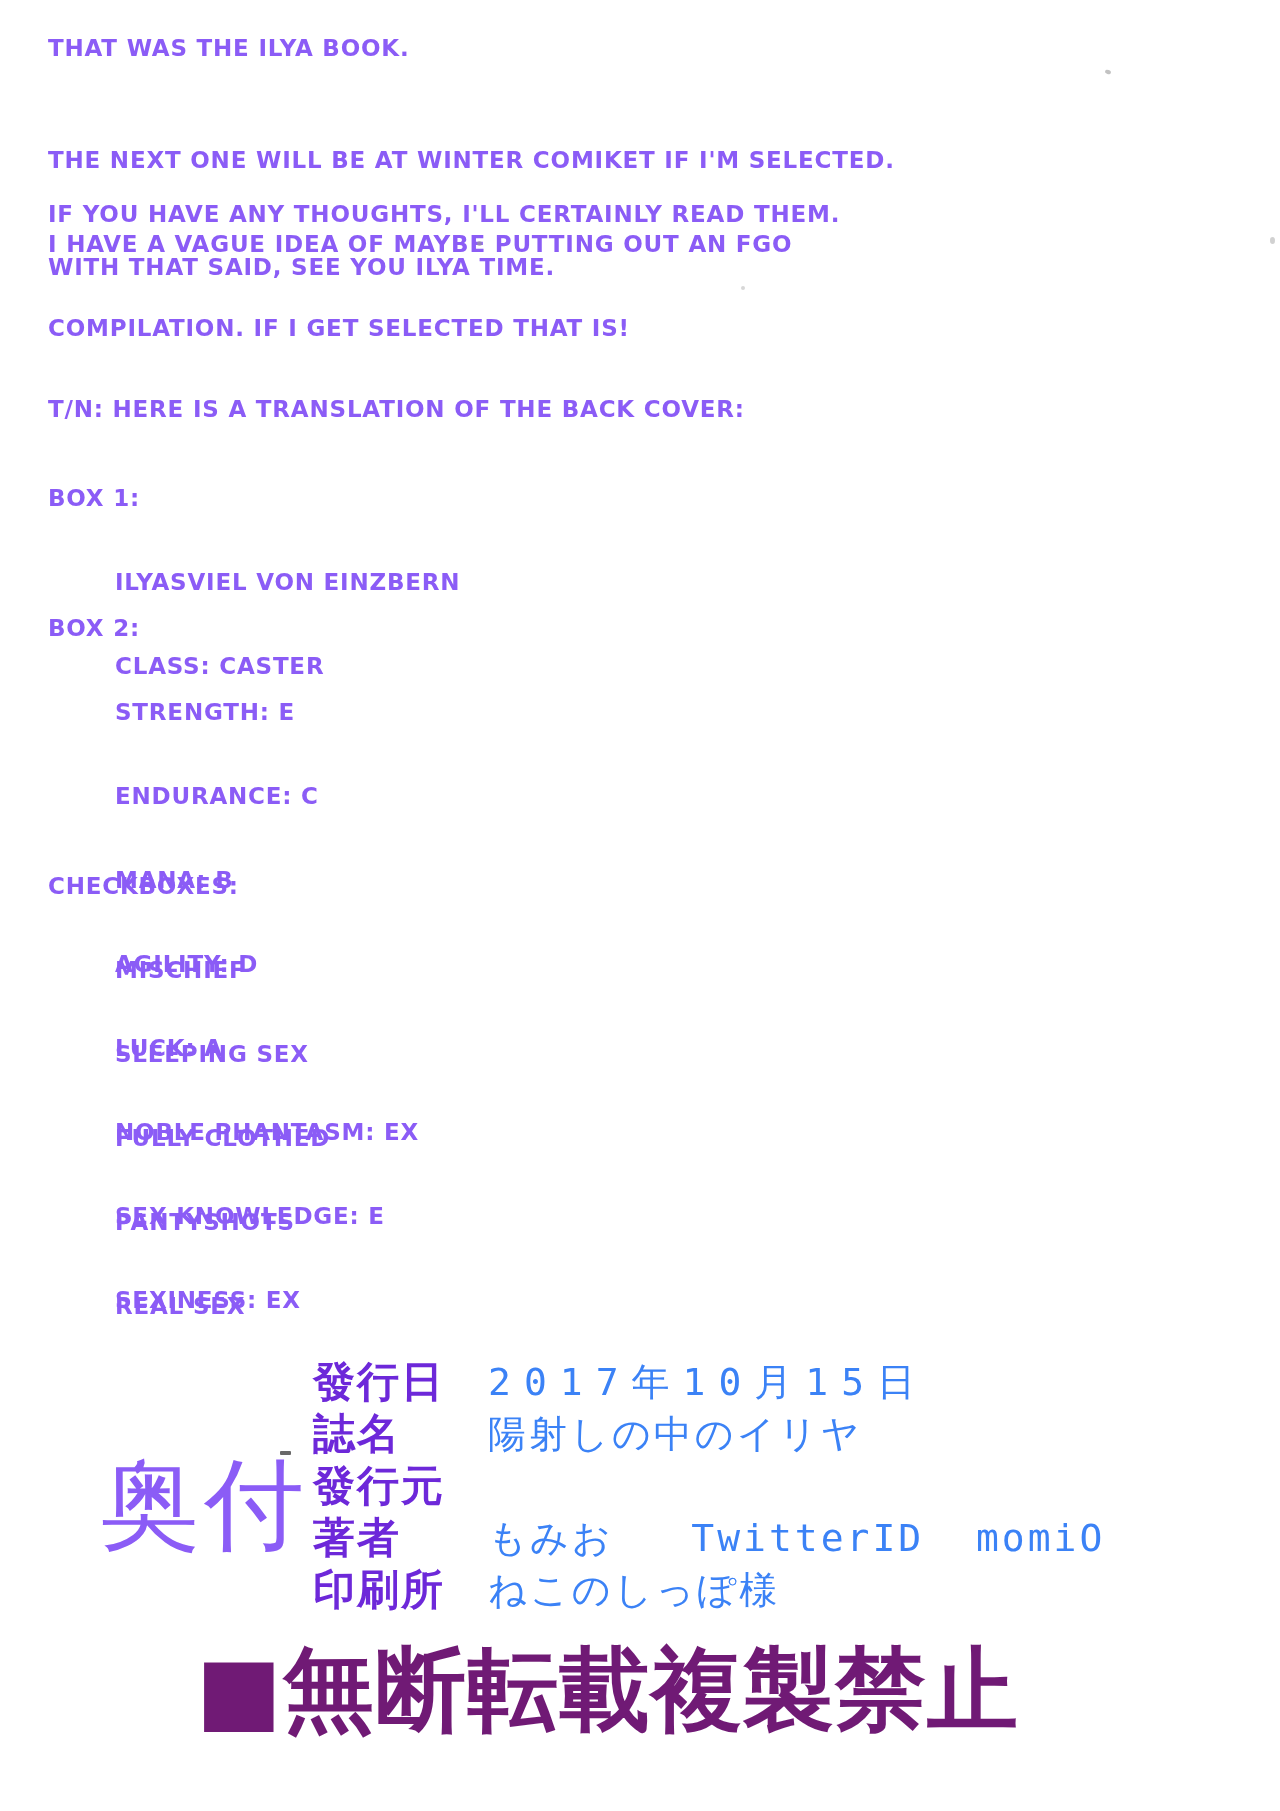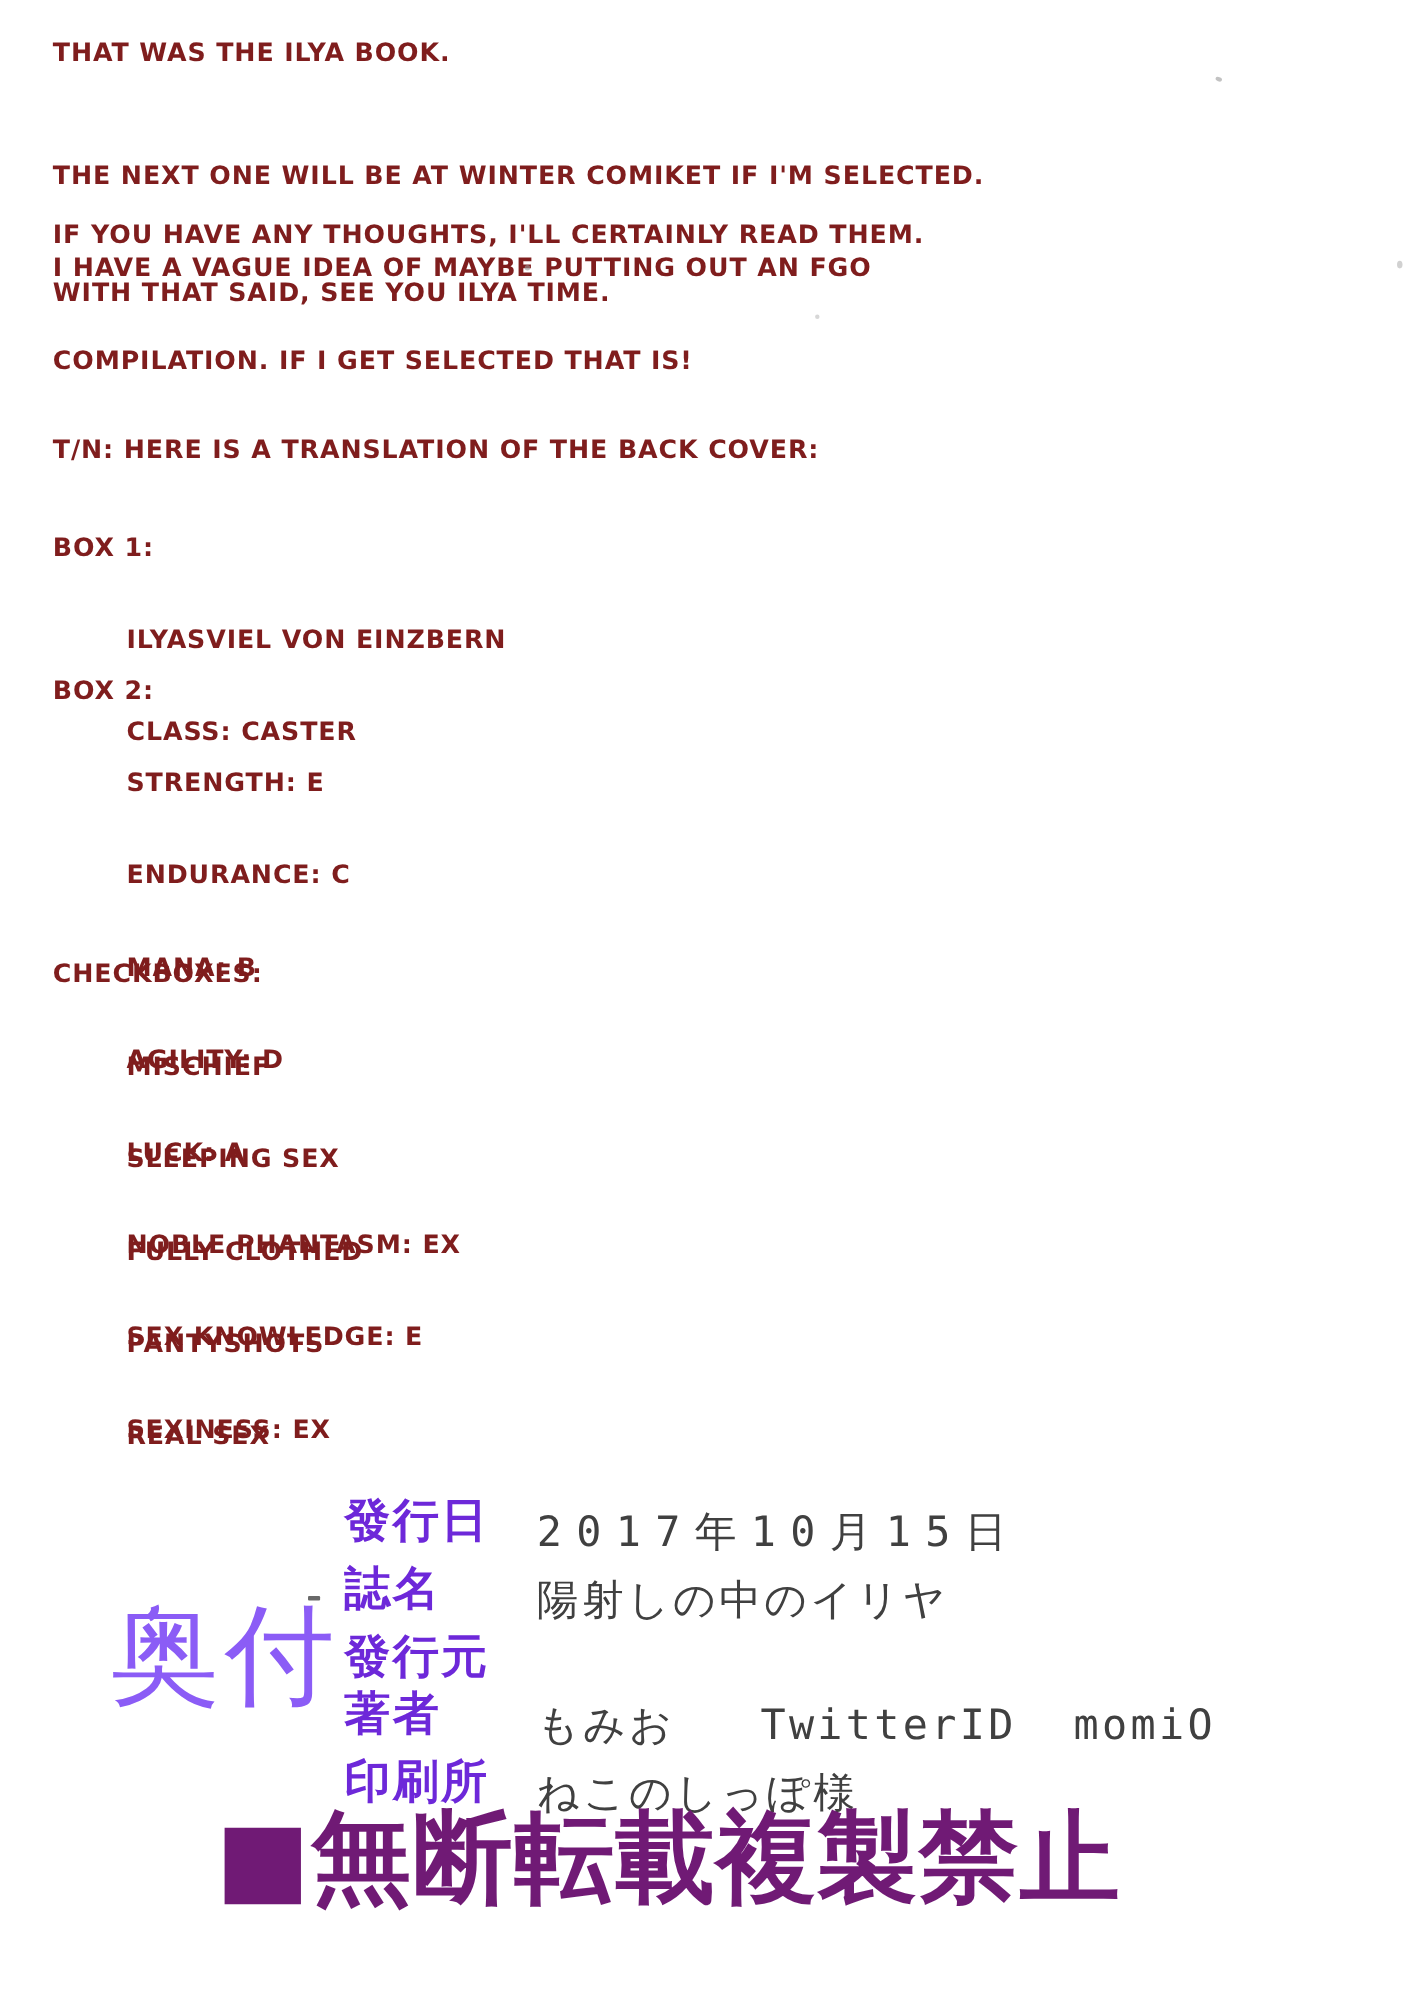--- a/index.html
+++ b/index.html
@@ -15,21 +15,21 @@
 
   
   .en {
     position:absolute;
     font-family:"DejaVu Sans", sans-serif;
     font-weight:700;
     font-size:23px;
     line-height:28px;
     letter-spacing:0.8px;
     white-space:pre;
-    color:#7f1d1d;
+    color:#8b5cf6;
   }
   .en div { min-height:28px; }
   .indent { padding-left:67px; }
 
   
   .colophon-title {
     position:absolute;
     left:100px; top:1412px;
     font-size:100px;
     font-weight:200;
@@ -51,23 +51,22 @@
     font-weight:600;
     letter-spacing:2px;
     color:#6d28d9;
     white-space:pre;
   }
   .colophon-value {
     font-family:"DejaVu Sans Mono", monospace;
     font-size:38px;
     font-weight:500;
     letter-spacing:3px;
-    color:#404040;
+    color:#3b82f6;
     white-space:pre;
-    margin-top:10px;
   }
   .colophon-value.wide { letter-spacing:13px; }
 
   .notice {
     position:absolute;
     left:196px; top:1630px;
     font-size:91px;
     font-weight:900;
     letter-spacing:1px;
     color:#701a75;

